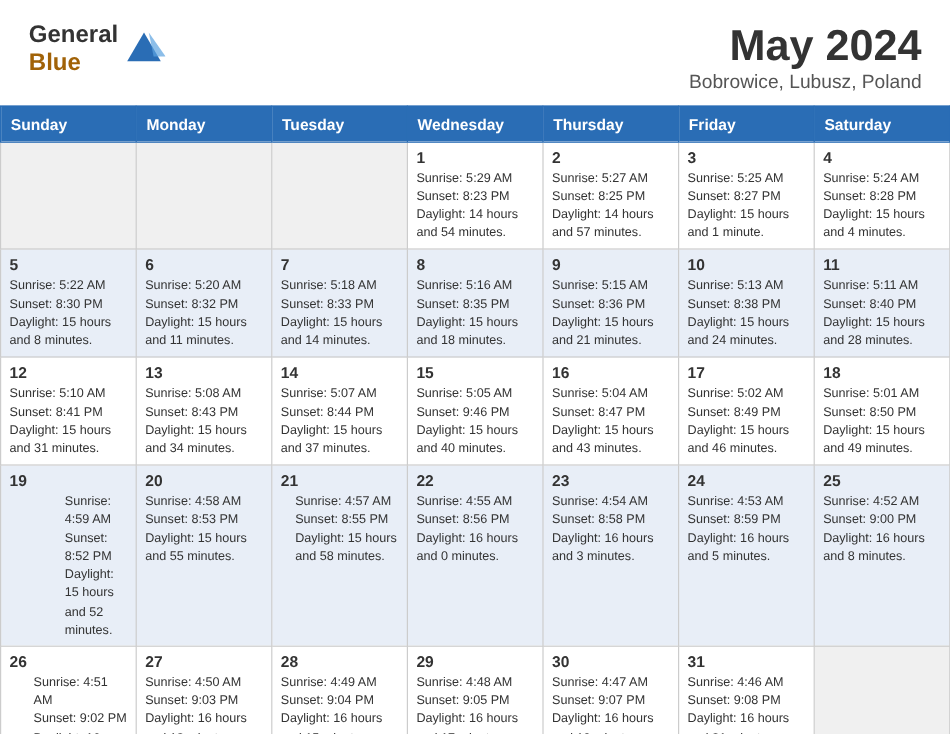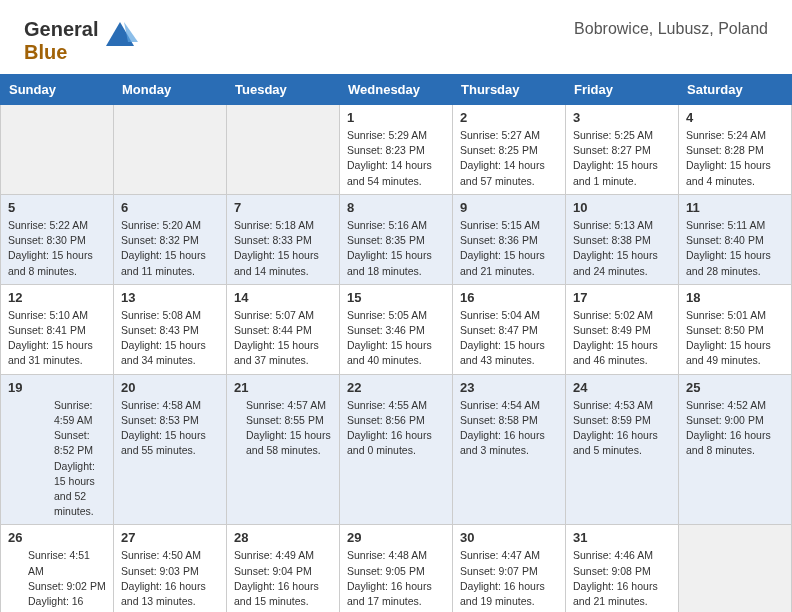--- a/index.html
+++ b/index.html
@@ -16,20 +16,21 @@
       align-items: flex-start;
       padding: 18px 24px 10px 24px;
     }
     .logo-wrapper {
       display: flex;
       flex-direction: column;
       align-items: flex-start;
     }
     .logo-row {
       display: flex;
+      align-items: center;
     }
     .title-block {
       text-align: right;
     }
     .title-month {
       font-size: 36px;
       font-weight: bold;
       color: #333;
       line-height: 1.1;
     }
@@ -100,20 +101,21 @@
         <div style="font-size:20px;font-weight:bold;color:#333;line-height:1.15;">General</div>
         <div style="font-size:20px;font-weight:bold;color:#a16207;line-height:1.15;">Blue</div>
       </div>
       <svg width="36" height="36" viewBox="0 0 36 36" style="margin-left:4px;">
         <polygon points="18,4 32,28 4,28" fill="#2a6db5"></polygon>
         <polygon points="22,4 36,24 26,24" fill="#5ba3e0" opacity="0.7"></polygon>
       </svg>
     </div>
   </div>
   <div class="title-block">
+    <div class="title-month">May 2024</div>
     <div class="title-location">Bobrowice, Lubusz, Poland</div>
   </div>
 </div>
 
 <table class="calendar">
   <thead>
     <tr>
       <th>Sunday</th>
       <th>Monday</th>
       <th>Tuesday</th>
@@ -226,21 +228,21 @@
         <td>
           <span class="day-num">14</span>
           <div class="day-info" style="white-space: pre-line;">Sunrise: 5:07 AM
 Sunset: 8:44 PM
 Daylight: 15 hours
 and 37 minutes.</div>
         </td>
         <td>
           <span class="day-num">15</span>
           <div class="day-info" style="white-space: pre-line;">Sunrise: 5:05 AM
-Sunset: 3:46 PM
+Sunset: 9:46 PM
 Daylight: 15 hours
 and 40 minutes.</div>
         </td>
         <td>
           <span class="day-num">16</span>
           <div class="day-info" style="white-space: pre-line;">Sunrise: 5:04 AM
 Sunset: 8:47 PM
 Daylight: 15 hours
 and 43 minutes.</div>
         </td>

